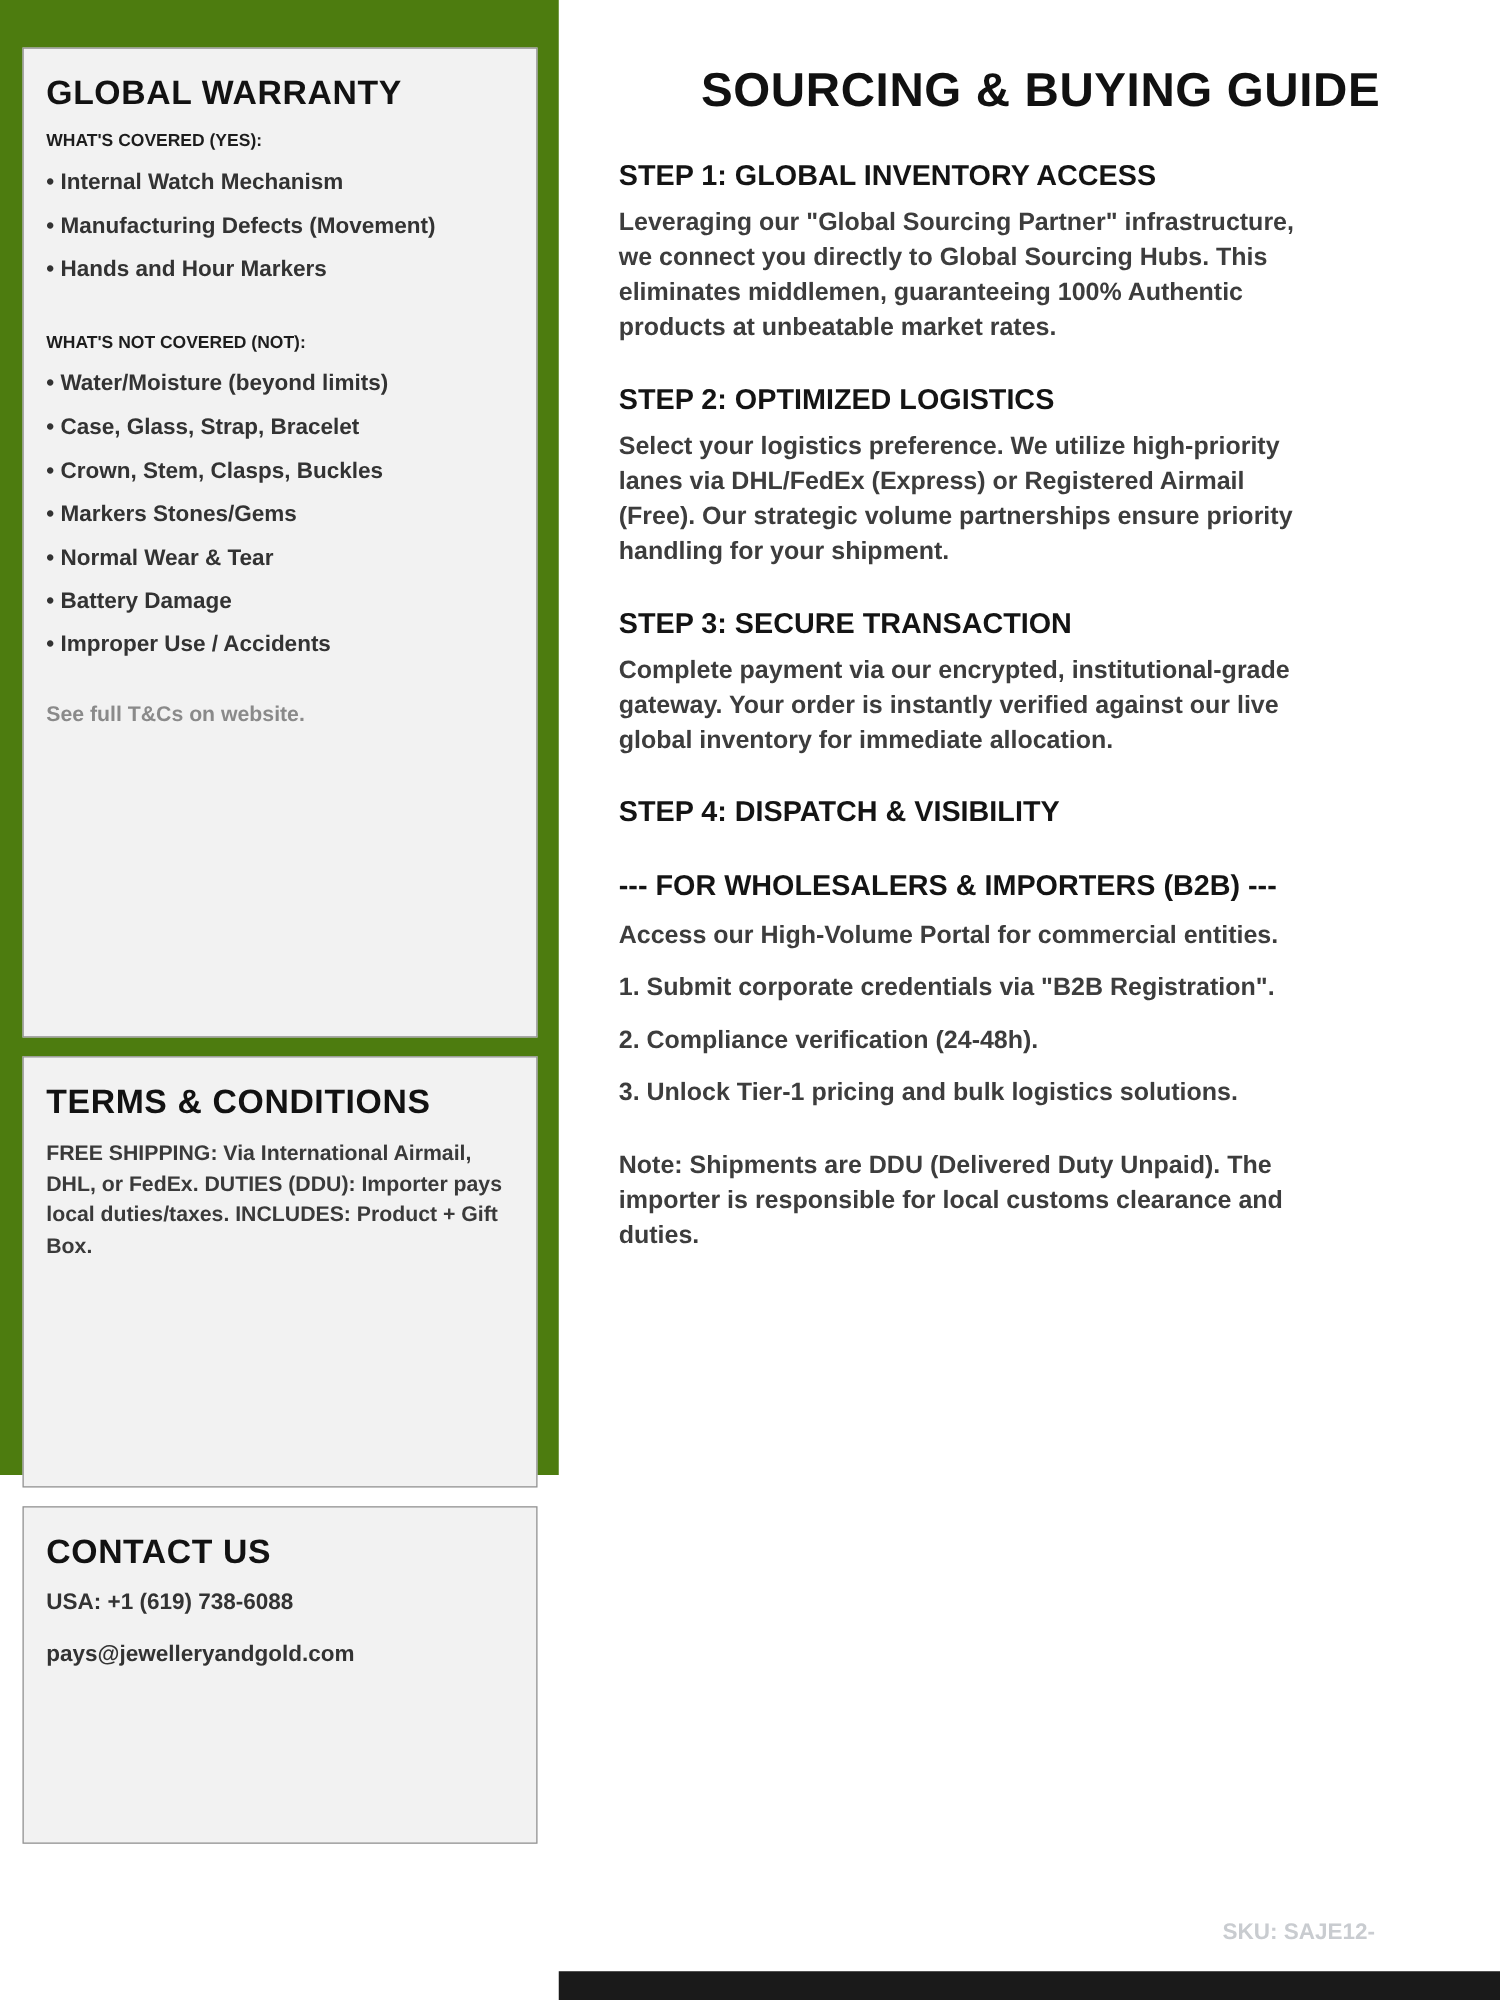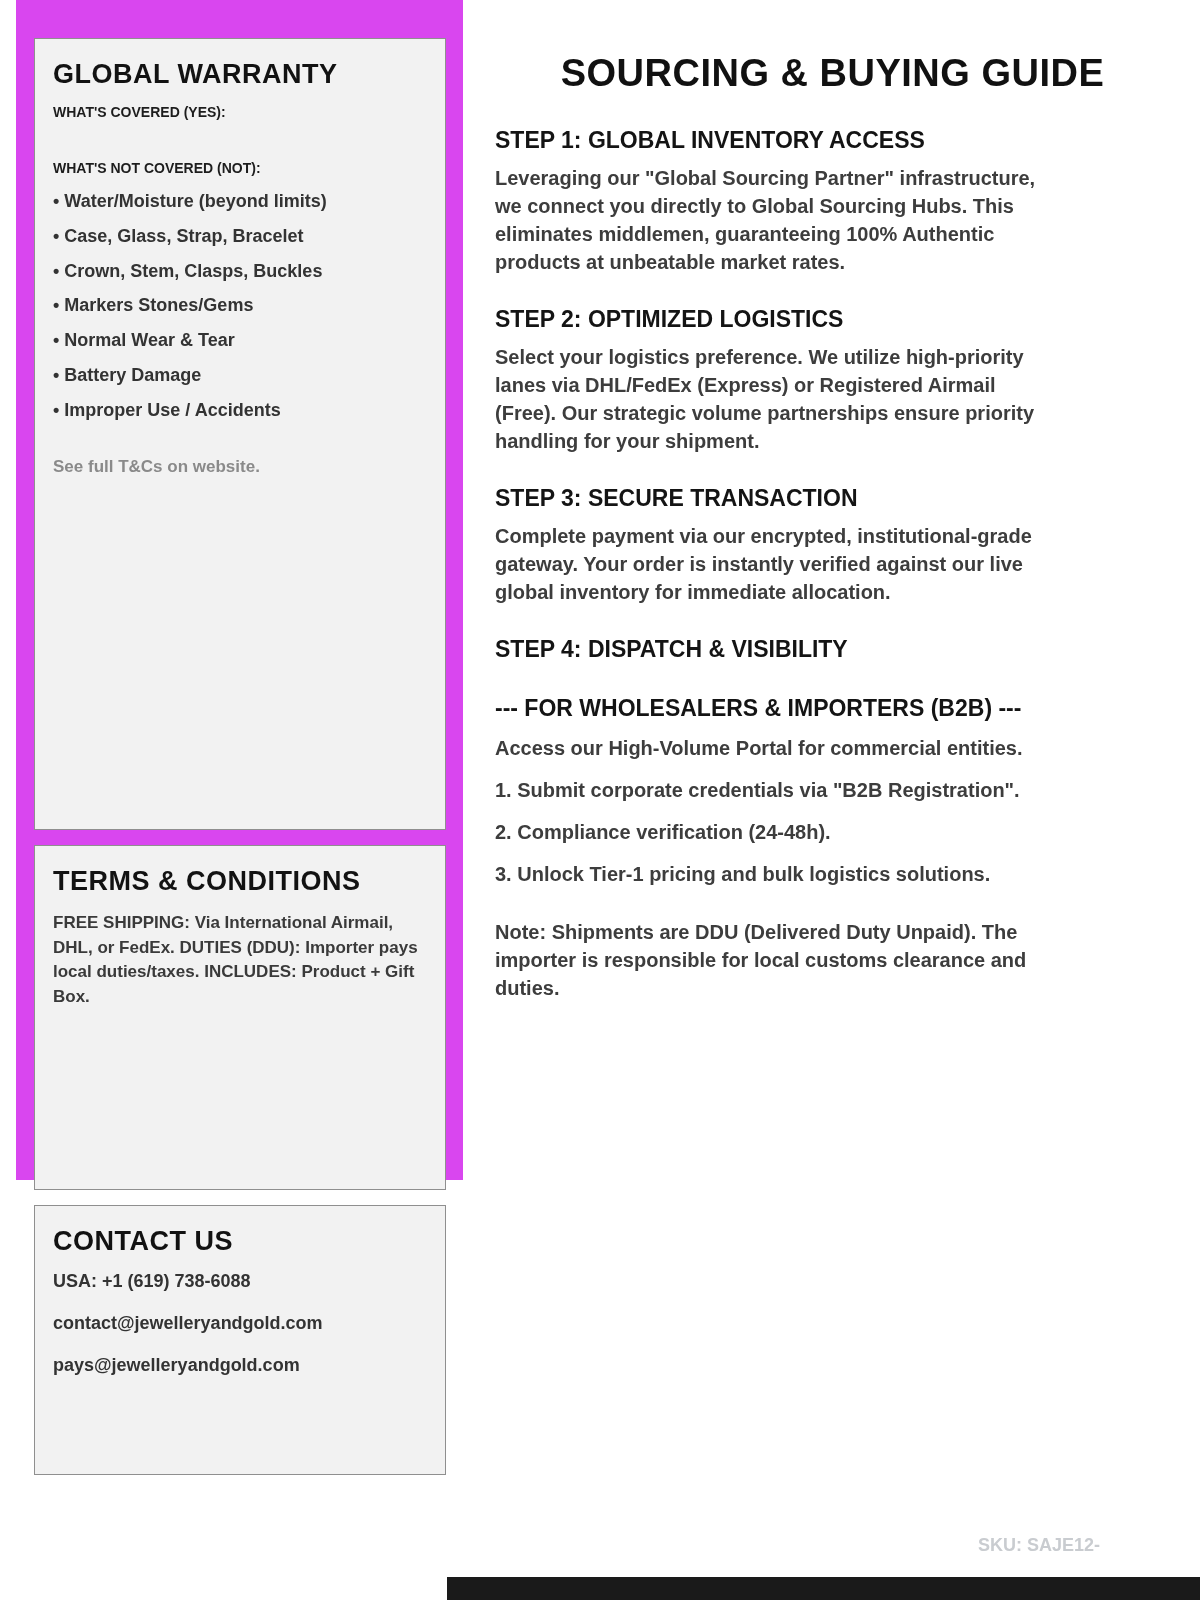--- a/index.html
+++ b/index.html
@@ -9,23 +9,23 @@
     position: relative;
     background: #ffffff;
     font-family: "Liberation Sans", "DejaVu Sans", sans-serif;
     color: #1a1a1a;
     overflow: hidden;
   }
 
   
   .sidebar {
     position: absolute;
-    left: 16px; top: 0;
+    left: 0; top: 0;
     width: 447px; height: 1180px;
-    background: #d946ef;
+    background: #4d7c0f;
     box-sizing: border-box;
     padding: 38px 17px 0 18px;
   }
   .side-box {
     box-sizing: border-box;
     border: 1px solid #8f8f8f;
     background: #f2f2f2;
     padding: 20px 18px;
     margin-bottom: 15px;
   }
@@ -143,20 +143,25 @@
 </style>
 </head>
 <body>
 
 <aside class="sidebar">
 
   <section class="side-box warranty">
     <h2 class="side-title">GLOBAL WARRANTY</h2>
 
     <h3 class="side-subhead">WHAT'S COVERED (YES):</h3>
+    <ul class="side-list">
+      <li>Internal Watch Mechanism</li>
+      <li>Manufacturing Defects (Movement)</li>
+      <li>Hands and Hour Markers</li>
+    </ul>
 
     <h3 class="side-subhead second">WHAT'S NOT COVERED (NOT):</h3>
     <ul class="side-list">
       <li>Water/Moisture (beyond limits)</li>
       <li>Case, Glass, Strap, Bracelet</li>
       <li>Crown, Stem, Clasps, Buckles</li>
       <li>Markers Stones/Gems</li>
       <li>Normal Wear &amp; Tear</li>
       <li>Battery Damage</li>
       <li>Improper Use / Accidents</li>
@@ -166,21 +171,20 @@
   </section>
 
   <section class="side-box terms">
     <h2 class="side-title">TERMS &amp; CONDITIONS</h2>
     <p class="side-body">FREE SHIPPING: Via International Airmail, DHL, or FedEx.  DUTIES (DDU): Importer pays local duties/taxes.  INCLUDES: Product + Gift Box.</p>
   </section>
 
   <section class="side-box contact">
     <h2 class="side-title">CONTACT US</h2>
     <p class="contact-line">USA: +1 (619) 738-6088</p>
-    <p class="contact-line">contact@jewelleryandgold.com</p>
     <p class="contact-line">pays@jewelleryandgold.com</p>
   </section>
 
 </aside>
 
 <main class="main">
 
   <h1 class="main-title">SOURCING &amp; BUYING GUIDE</h1>
 
   <div class="main-col">

